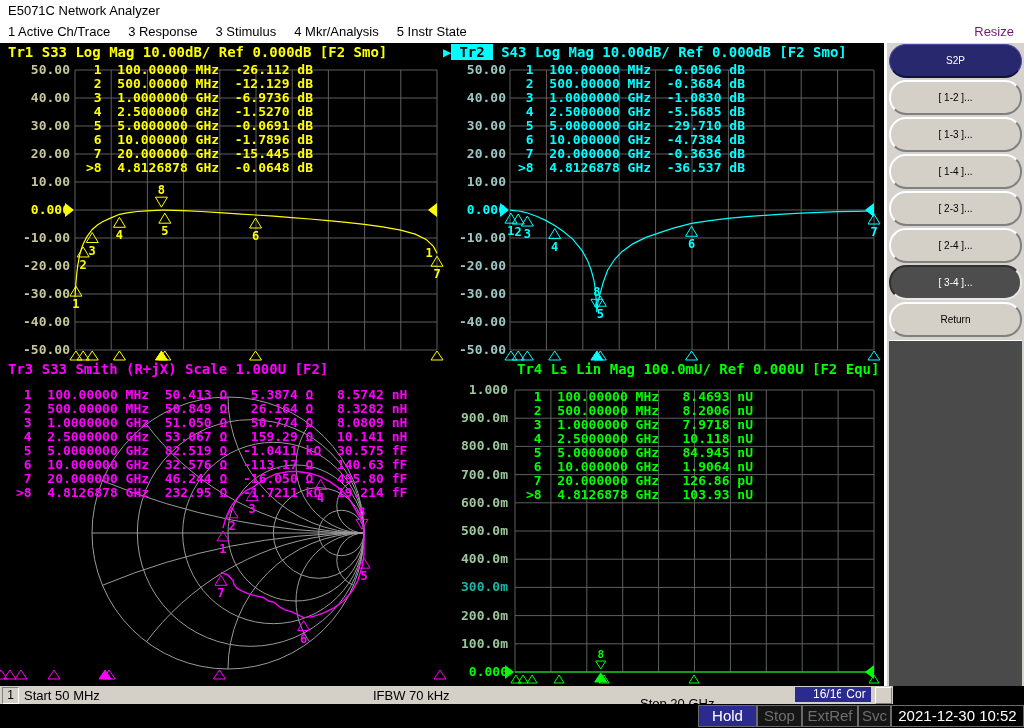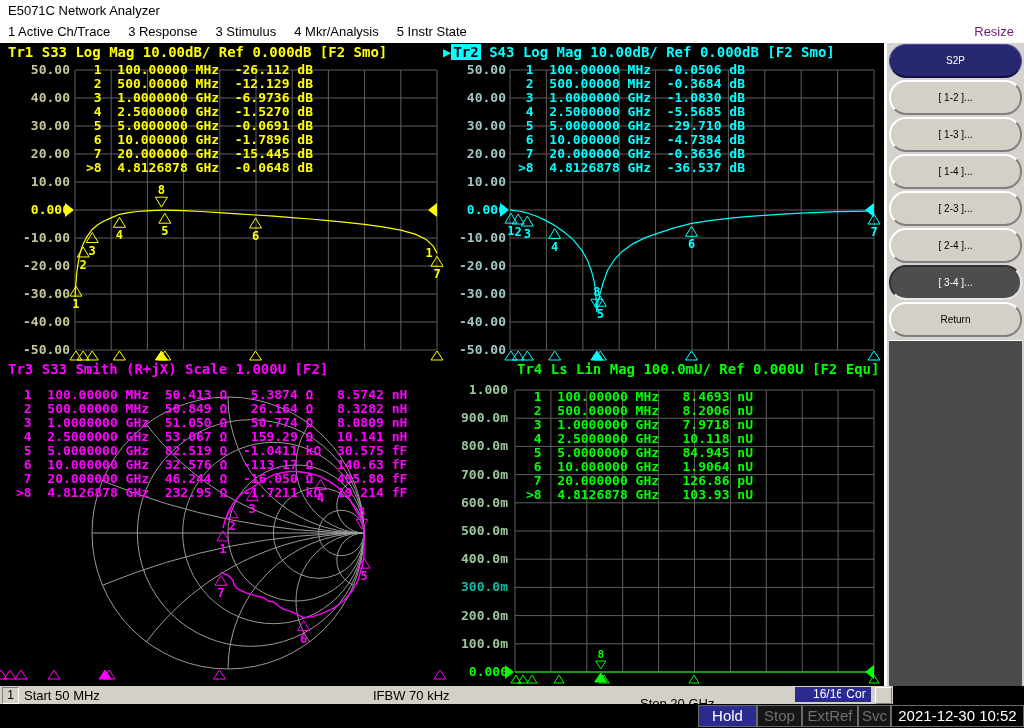--- a/index.html
+++ b/index.html
@@ -6,21 +6,21 @@
   body{width:1024px;height:728px;position:relative;overflow:hidden;
        font-family:"Liberation Sans",sans-serif;}
   .titlebar{position:absolute;left:0;top:0;width:1024px;height:21px;background:#ffffff;z-index:3;}
   .titlebar .t{position:absolute;left:8px;top:3px;font-size:13px;color:#000;}
   .menubar{position:absolute;left:0;top:21px;width:1024px;height:22px;background:#ffffff;z-index:3;}
   .menubar .items{position:absolute;left:8px;top:3px;display:flex;gap:18px;font-size:13px;color:#000;}
   .menubar .items span{cursor:default;}
   .menubar .resize{position:absolute;right:10px;top:3px;font-size:13px;color:#701a75;}
   #plot-svg{position:absolute;left:0;top:0;z-index:1;}
   .hdr{position:absolute;z-index:2;font-family:"DejaVu Sans Mono",monospace;font-size:14px;font-weight:bold;white-space:pre;}
-  .hdr .tab{padding:0 2px;}
+  .hdr .tab{padding:0 8px;}
   .mtable{position:absolute;z-index:2;font-family:"DejaVu Sans Mono",monospace;font-size:13px;line-height:14px;font-weight:bold;white-space:pre;margin:0;}
   .axis-label{position:absolute;z-index:2;width:66px;text-align:right;font-family:"DejaVu Sans Mono",monospace;font-size:13px;font-weight:bold;}
   .sidebar{position:absolute;left:884px;top:43px;width:140px;height:643px;background:#d6d3ce;border-left:3px solid #ffffff;box-sizing:border-box;z-index:3;display:flex;flex-direction:column;}
   .skey{margin:1px 2px 1px 2px;height:31px;line-height:31px;text-align:center;font-size:10px;flex:0 0 auto;border-radius:17px;}
   .skey.header{background:#28286e;color:#ffffff;border:1px solid #4a4aa0;border-bottom:2px solid #101040;height:31px;}
   .skey.normal{background:#d4d0c8;color:#000;border-top:2px solid #ffffff;border-left:2px solid #ffffff;border-right:2px solid #808080;border-bottom:2px solid #808080;cursor:pointer;}
   .skey.pressed{background:#4d4d4d;color:#ffffff;border-top:2px solid #303030;border-left:2px solid #303030;border-right:2px solid #e8e8e8;border-bottom:2px solid #e8e8e8;cursor:pointer;}
   .sidebar .filler{flex:1 1 auto;margin:2px 2px 0 2px;background:#4a4a4a;border-top:1px solid #ffffff;}
   .statusbar{position:absolute;left:0;top:686px;width:893px;height:18px;background:#d4d0c8;z-index:3;font-size:13px;color:#000;}
   .statusbar .chbox{position:absolute;left:2px;top:1px;width:15px;height:15px;line-height:15px;text-align:center;font-size:12px;border-top:1px solid #808080;border-left:1px solid #808080;border-right:1px solid #ffffff;border-bottom:1px solid #ffffff;}

